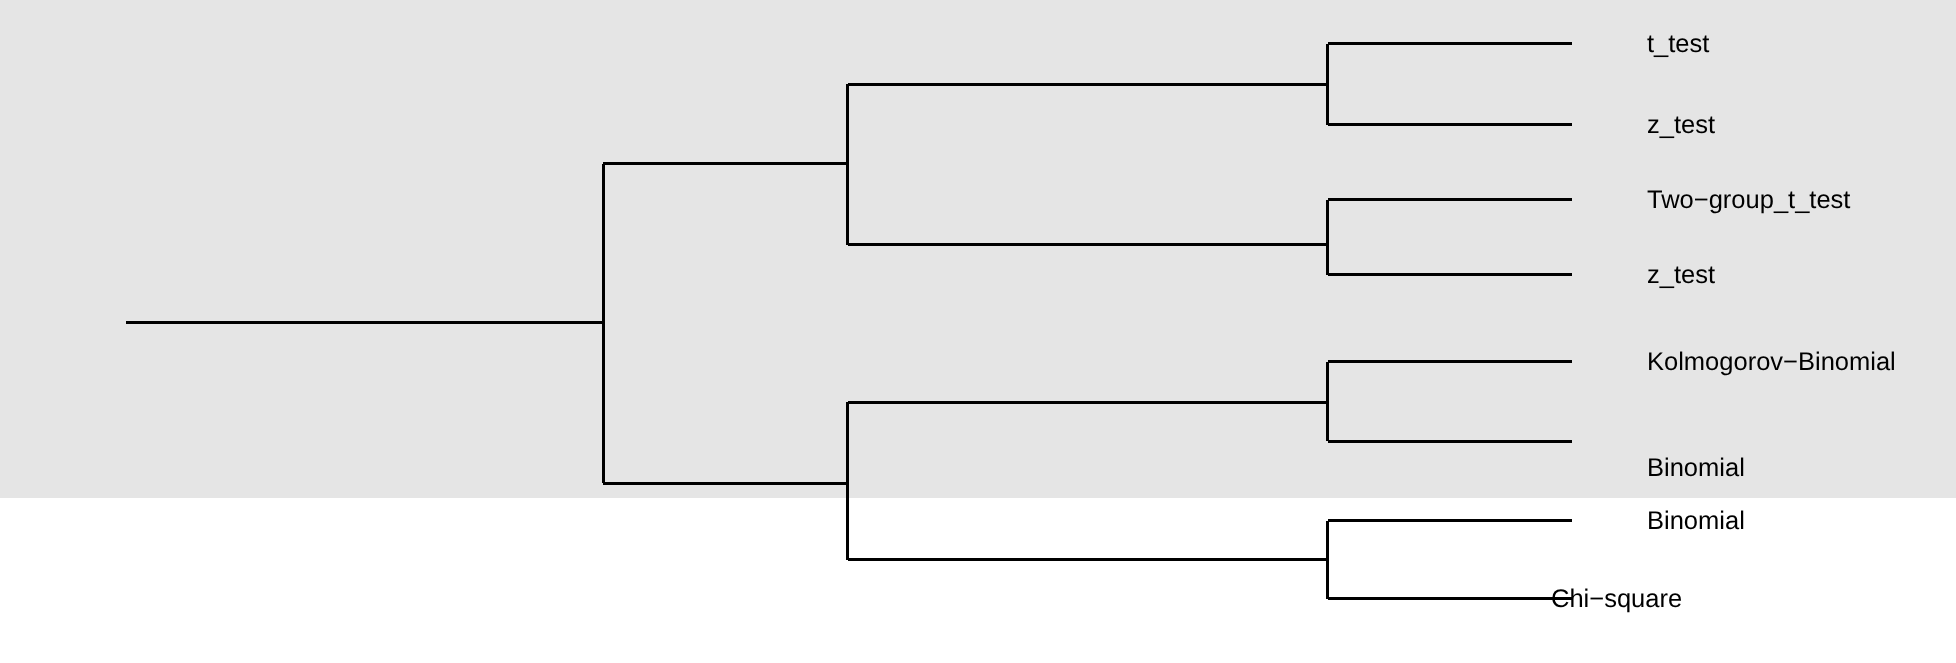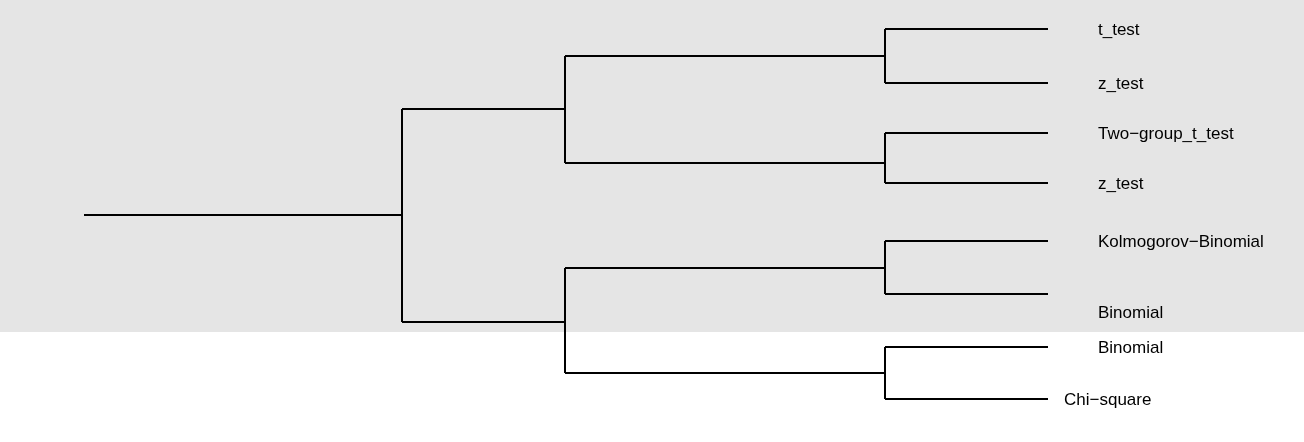--- a/index.html
+++ b/index.html
@@ -70,16 +70,16 @@
   </svg>
 
   <div id="leaf-label-layer">
       <div class="leaf-label" style="left: 1098px; top: 29px;">t_test</div>
       <div class="leaf-label" style="left: 1098px; top: 83px;">z_test</div>
       <div class="leaf-label" style="left: 1098px; top: 133px;">Two−group_t_test</div>
       <div class="leaf-label" style="left: 1098px; top: 183px;">z_test</div>
       <div class="leaf-label" style="left: 1098px; top: 241px;">Kolmogorov−Binomial</div>
       <div class="leaf-label" style="left: 1098px; top: 312px;">Binomial</div>
       <div class="leaf-label" style="left: 1098px; top: 347px;">Binomial</div>
-      <div class="leaf-label" style="left: 1064px; top: 399px; text-align: center;">Chi−square</div>
+      <div class="leaf-label" style="left: 1034px; top: 399px; text-align: center;">Chi−square</div>
     </div>
 
 </div>
 
 </body></html>

